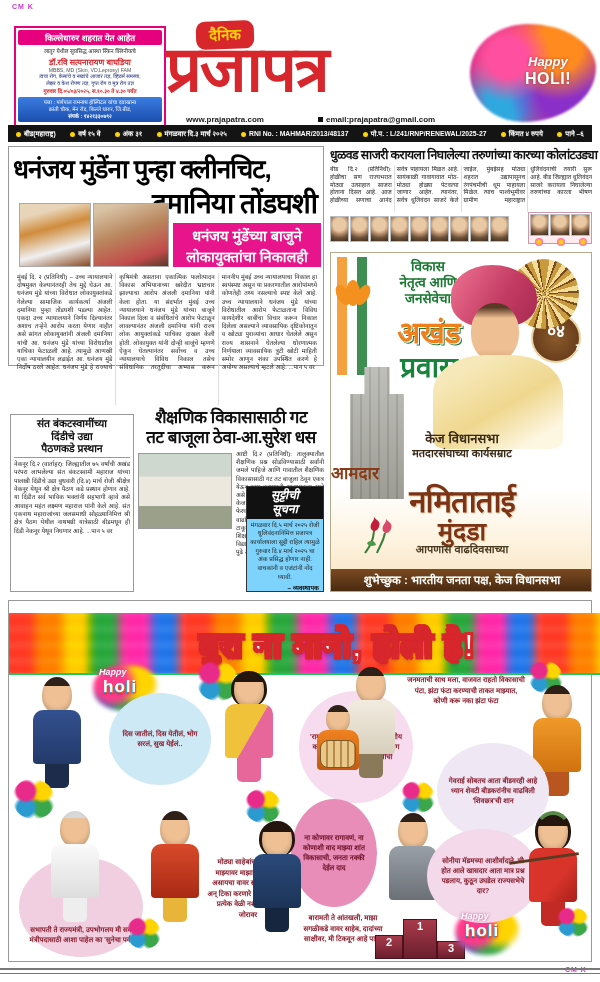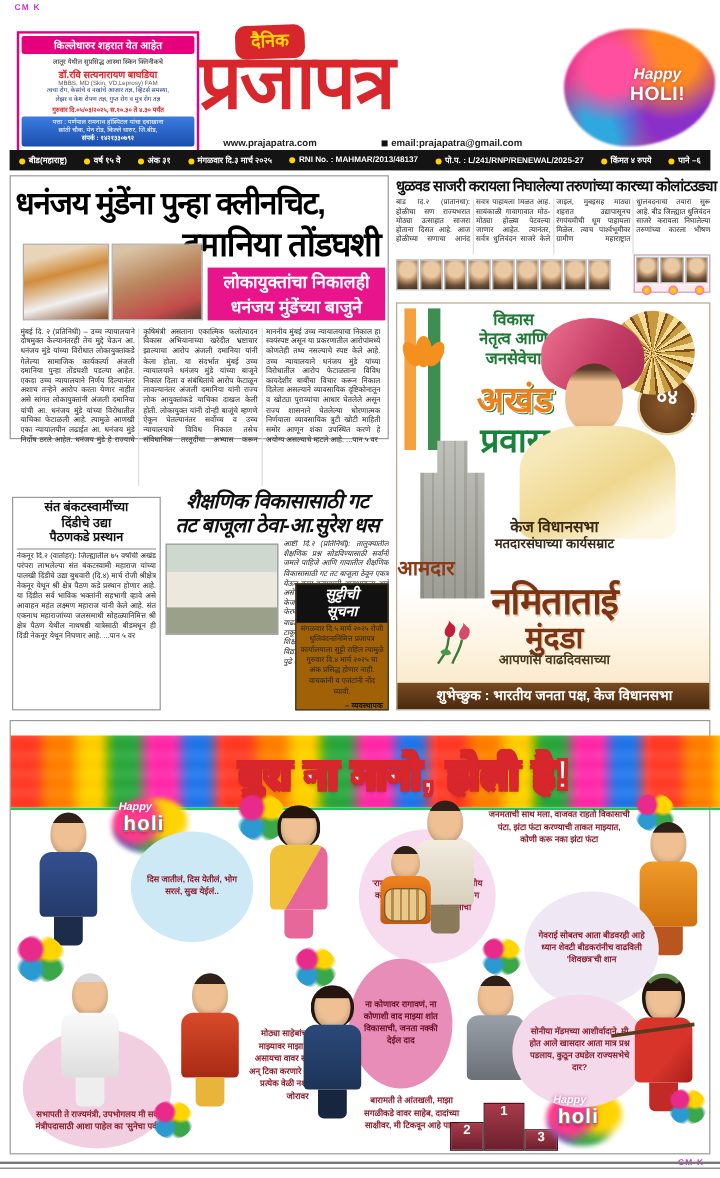--- a/index.html
+++ b/index.html
@@ -55,27 +55,27 @@
             background:linear-gradient(160deg,#d9c3a5 10%,#b9875e 45%,#c24b4b 80%,#5a3a2a 100%);}
   .subhead{position:absolute;left:164px;top:76px;width:148px;height:44px;background:#e8148c;color:#fff;
            text-align:center;font-weight:bold;font-size:14.5px;line-height:1.45;padding-top:3px;box-sizing:border-box;}
   .leadbody{position:absolute;left:8px;top:126px;width:300px;height:132px;font-size:6.2px;line-height:1.32;
             color:#222;columns:3;column-gap:7px;column-rule:0.5px solid #ddd;overflow:hidden;}
   
   .saintbox{left:10px;top:414px;width:124px;height:178px;border:1px solid #999;box-sizing:border-box;padding:2px 3px;}
   .saint-t{font-size:10.5px;font-weight:bold;text-align:center;line-height:1.2;border-bottom:1px solid #999;padding-bottom:2px;}
   .saint-b{font-size:6.2px;line-height:1.35;color:#222;margin-top:2px;overflow:hidden;height:132px;}
   
-  .edu{left:138px;top:408px;width:186px;height:184px;font-style:italic;}
+  .edu{left:138px;top:408px;width:186px;height:184px;}
   .edu-h{font-size:17px;font-weight:bold;text-align:center;line-height:1.15;letter-spacing:-0.5px;}
   .edu-ph{float:left;width:92px;height:74px;margin:3px 4px 2px 0;border:1px solid #999;
           background:linear-gradient(#cfd8cf 0 30%,#ede8dd 31% 70%,#9aa08a 71% 100%),#cfd8cf;}
   .edu-b{font-size:6.2px;line-height:1.32;color:#222;text-align:justify;margin-top:3px;overflow:hidden;height:138px;}
   
-  .notice{left:246px;top:486px;width:78px;height:106px;border:1px solid #333;box-sizing:border-box;background:#a16207;}
+  .notice{left:246px;top:486px;width:78px;height:106px;border:1px solid #333;box-sizing:border-box;background:#7dd3fc;}
   .notice .nt{background:#111;color:#fff;text-align:center;font-weight:bold;font-size:12px;line-height:1.15;
               padding:2px 0;font-style:italic;}
   .notice .nb{font-size:6.2px;line-height:1.4;padding:2px 3px;color:#222;text-align:center;}
   .notice .ns{font-size:6.4px;font-weight:bold;text-align:right;padding-right:4px;}
   
   .rstory{left:330px;top:146px;width:262px;height:104px;}
   .r-h{font-size:12.3px;font-weight:bold;white-space:nowrap;letter-spacing:-0.6px;}
   .r-b{font-size:6.0px;line-height:1.3;color:#222;columns:4;column-gap:5px;column-rule:0.5px solid #ddd;
        height:46px;overflow:hidden;margin-top:3px;text-align:justify;}
   .strip{position:absolute;left:0;top:70px;display:flex;gap:1px;}
@@ -213,22 +213,22 @@
     <span class="ib"><i class="dot"></i><span>किंमत ४ रुपये</span></span>
     <span class="ib"><i class="dot"></i><span>पाने –६</span></span>
   </div>
 
   <div class="abs leadbox">
     <div class="hl1">धनंजय मुंडेंना पुन्हा क्लीनचिट,</div>
     <div class="hl2">दमानिया तोंडघशी</div>
     <div class="lead-ph1 ph"></div>
     <div class="lead-ph2 ph"></div>
     <div class="subhead">
+      <div>धनंजय मुंडेंच्या बाजुने</div>
       <div>लोकायुक्तांचा निकालही</div>
-      <div>धनंजय मुंडेंच्या बाजुने</div>
     </div>
     <div class="leadbody jst">मुंबई दि. २ (प्रतिनिधी) – उच्च न्यायालयाने दोषमुक्त केल्यानंतरही तेच मुद्दे घेऊन आ. धनंजय मुंडे यांच्या विरोधात लोकायुक्तांकडे गेलेल्या सामाजिक कार्यकर्त्या अंजली दमानिया पुन्हा तोंडघशी पडल्या आहेत. एकदा उच्च न्यायालयाने निर्णय दिल्यानंतर अशाच तऱ्हेने आरोप करता येणार नाहीत असे सांगत लोकायुक्तांनी अंजली दमानिया यांची आ. धनंजय मुंडे यांच्या विरोधातील याचिका फेटाळली आहे. त्यामुळे आणखी एका न्यायालयीन लढाईत आ. धनंजय मुंडे निर्दोष ठरले आहेत. धनंजय मुंडे हे राज्याचे कृषिमंत्री असताना एकात्मिक फलोत्पादन विकास अभियानाच्या खरेदीत भ्रष्टाचार झाल्याचा आरोप अंजली दमानिया यांनी केला होता. या संदर्भात मुंबई उच्च न्यायालयाने धनंजय मुंडे यांच्या बाजूने निकाल दिला व संबंधितांचे आरोप फेटाळून लावल्यानंतर अंजली दमानिया यांनी राज्य लोक आयुक्तांकडे याचिका दाखल केली होती. लोकायुक्त यांनी दोन्ही बाजूंचे म्हणणे ऐकून घेतल्यानंतर सर्वोच्च व उच्च न्यायालयाचे विविध निकाल तसेच संविधानिक तरतूदींचा अभ्यास करून माननीय मुंबई उच्च न्यायालयाचा निकाल हा स्वयंस्पष्ट असून या प्रकरणातील आरोपांमध्ये कोणतेही तथ्य नसल्याचे स्पष्ट केले आहे. उच्च न्यायालयाने धनंजय मुंडे यांच्या विरोधातील आरोप फेटाळताना विविध कायदेशीर बाबींचा विचार करून निकाल दिलेला असल्याने व्यावसायिक दृष्टिकोनातून व खोट्या पुराव्यांचा आधार घेतलेले असून राज्य शासनाने घेतलेल्या धोरणात्मक निर्णयाला व्यावसायिक त्रुटी खोटी माहिती समोर आणून शंका उपस्थित करणे हे अयोग्य असल्याचे म्हटले आहे.   ...पान ५ वर</div>
   </div>
 
   <div class="abs saintbox">
     <div class="saint-t">
       <div>संत बंकटस्वामींच्या</div>
       <div>दिंडीचे उद्या</div>
       <div>पैठणकडे प्रस्थान</div>
     </div>

